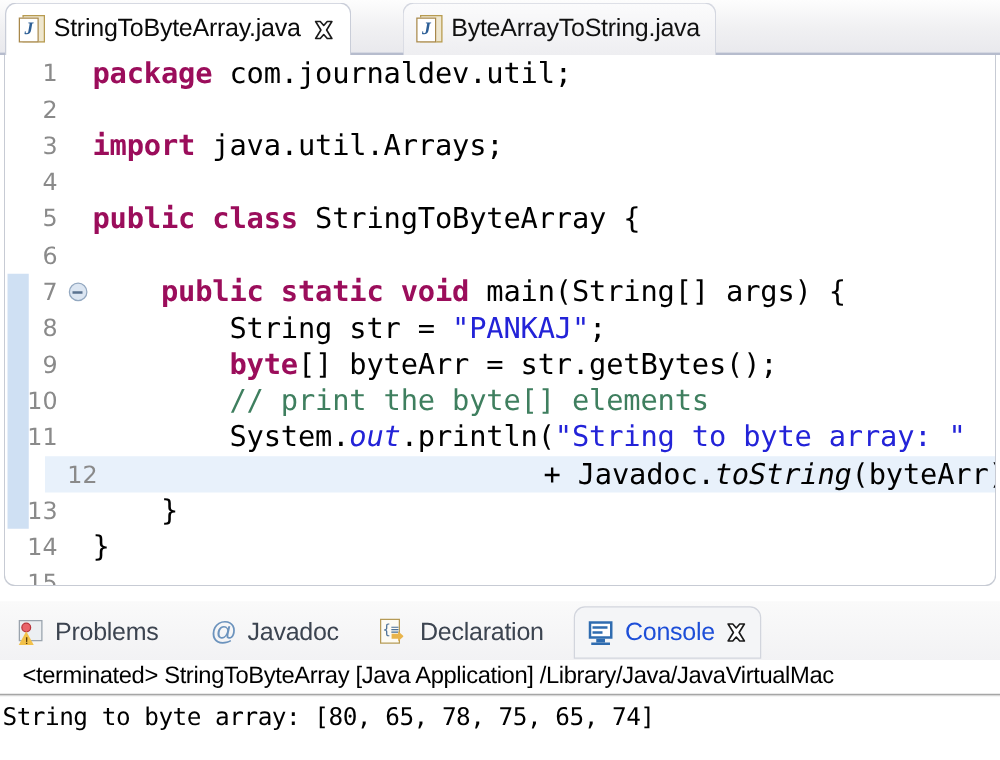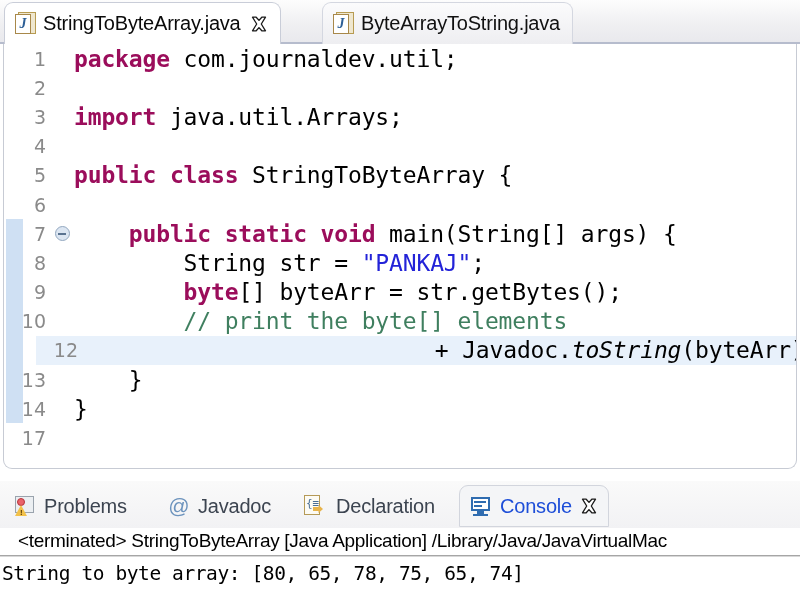--- a/index.html
+++ b/index.html
@@ -386,37 +386,42 @@
           <div class="line">
             <span class="lineno">9</span>
             <span class="foldcol"></span>
             <span class="code"><span class="plain">        </span><span class="kw">byte</span><span class="plain">[] byteArr = str.getBytes();</span></span>
           </div>
           <div class="line">
             <span class="lineno">10</span>
             <span class="foldcol"></span>
             <span class="code"><span class="plain">        </span><span class="cmt">// print the byte[] elements</span></span>
           </div>
+          <div class="line">
+            <span class="lineno">11</span>
+            <span class="foldcol"></span>
+            <span class="code"><span class="plain">        System.</span><span class="stat">out</span><span class="plain">.println(</span><span class="str">"String to byte array: "</span></span>
+          </div>
           <div class="line current">
             <span class="lineno">12</span>
             <span class="foldcol"></span>
             <span class="code"><span class="plain">                        + Javadoc.</span><span class="statm">toString</span><span class="plain">(byteArr));</span></span>
           </div>
           <div class="line">
             <span class="lineno">13</span>
             <span class="foldcol"></span>
             <span class="code"><span class="plain">    }</span></span>
           </div>
           <div class="line">
             <span class="lineno">14</span>
             <span class="foldcol"></span>
             <span class="code"><span class="plain">}</span></span>
           </div>
           <div class="line">
-            <span class="lineno">17</span>
+            <span class="lineno">15</span>
             <span class="foldcol"></span>
             <span class="code"></span>
           </div>
         </div>
     </div>
   </div>
 
   <div class="view-tabbar">
 
     <div class="vtab" style="left:4px;">

